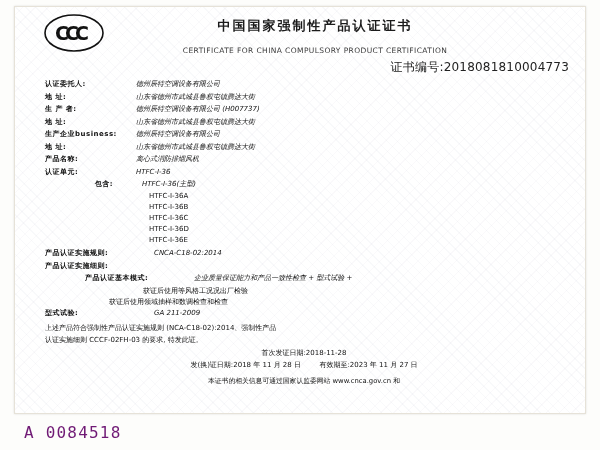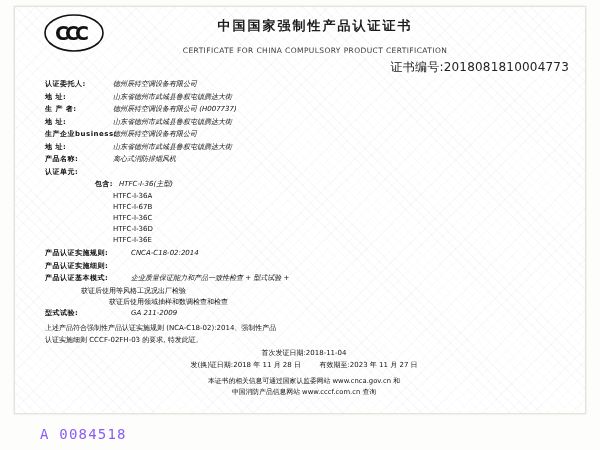--- a/index.html
+++ b/index.html
@@ -78,35 +78,36 @@
     position:relative;
     padding:16px 22px 0 30px;
     font-size:7px;
     color:#111;
     line-height:11.5px;
   }
   .row{
     display:flex;
     align-items:flex-end;
     margin-bottom:1px;
+    gap:23px;
   }
   .lbl{
     width:68px;
     flex:0 0 68px;
     letter-spacing:.5px;
     white-space:nowrap;
     font-weight:bold;
   }
   .val{
     flex:1 1 auto;
     white-space:nowrap;
     font-style:italic;
   }
   .sub{
-    margin-left:68px;
+    margin-left:104px;
     white-space:nowrap;
   }
   .tight{line-height:11px;}
   
   .stmt{
     margin-top:4px;
     line-height:11.5px;
   }
   .center{
     text-align:center;
@@ -118,23 +119,23 @@
   .notes{
     margin-top:5px;
     text-align:center;
     font-size:6.8px;
     line-height:11px;
     color:#111;
   }
   
   .serial{
     position:absolute;
-    left:40px;bottom:8px;
-    font-size:14px;
-    color:#8b5cf6;
+    left:24px;bottom:8px;
+    font-size:16px;
+    color:#701a75;
     letter-spacing:1.2px;
     font-family:"DejaVu Sans Mono","Liberation Mono",monospace;
   }
 </style>
 </head>
 <body>
 
 <div class="page">
   <div class="cert">
     <div class="guilloche"></div>
@@ -180,65 +181,65 @@
       <div class="row">
           <div class="lbl">地        址:</div>
           <div class="val">山东省德州市武城县鲁权屯镇腾达大街</div>
         </div>
       <div class="row">
           <div class="lbl">产品名称:</div>
           <div class="val">离心式消防排烟风机</div>
         </div>
       <div class="row">
           <div class="lbl">认证单元:</div>
+          <div class="val">HTFC-I-36</div>
         </div>
 
       <div class="row tight">
         <div class="lbl" style="text-align:right;padding-right:6px;">包含:</div>
         <div class="val">HTFC-I-36(主型)</div>
       </div>
       <div class="sub tight">HTFC-I-36A</div>
-      <div class="sub tight">HTFC-I-67B</div>
+      <div class="sub tight">HTFC-I-36B</div>
       <div class="sub tight">HTFC-I-36C</div>
       <div class="sub tight">HTFC-I-36D</div>
       <div class="sub tight">HTFC-I-36E</div>
 
       <div class="row" style="margin-top:2px;">
           <div class="lbl" style="width:86px;flex:0 0 86px;">产品认证实施规则:</div>
           <div class="val">CNCA-C18-02:2014</div>
         </div>
       <div class="row">
           <div class="lbl" style="width:86px;flex:0 0 86px;">产品认证实施细则:</div>
         </div>
       <div class="row">
-          <div class="lbl" style="width:86px;flex:0 0 86px;">产品认证基本模式:</div>
+          <div class="lbl" style="width:86px;flex:0 0 86px;margin-left:40px;">产品认证基本模式:</div>
           <div class="val">企业质量保证能力和产品一致性检查 + 型式试验 +</div>
         </div>
-      <div class="sub tight" style="margin-left:36px;">获证后使用等风格工况况出厂检验</div>
+      <div class="sub tight" style="margin-left:98px;">获证后使用等风格工况况出厂检验</div>
       <div class="sub tight" style="margin-left:64px;">获证后使用领域抽样和数调检查和检查</div>
       <div class="row">
           <div class="lbl" style="width:86px;flex:0 0 86px;">型式试验:</div>
           <div class="val">GA 211-2009</div>
         </div>
 
       <div class="stmt">
         <div>上述产品符合强制性产品认证实施规则 (NCA-C18-02):2014、强制性产品</div>
         <div>认证实施细则 CCCF-02FH-03 的要求, 特发此证。</div>
         <div class="center dates">
-          <span>首次发证日期:</span><span>2018-11-04</span>
+          <span>首次发证日期:</span><span>2018-11-28</span>
         </div>
         <div class="center">
           <span>发(换)证日期:</span><span>2018 年 11 月 28 日</span>
           <span style="display:inline-block;width:14px;"></span>
           <span>有效期至:</span><span>2023 年 11 月 27 日</span>
         </div>
       </div>
 
       <div class="notes">
         <div>本证书的相关信息可通过国家认监委网站 www.cnca.gov.cn 和</div>
-        <div>中国消防产品信息网站 www.cccf.com.cn 查询</div>
       </div>
 
     </div>
   </div>
 
   <div class="serial">A 0084518</div>
 </div>
 
 </body></html>

